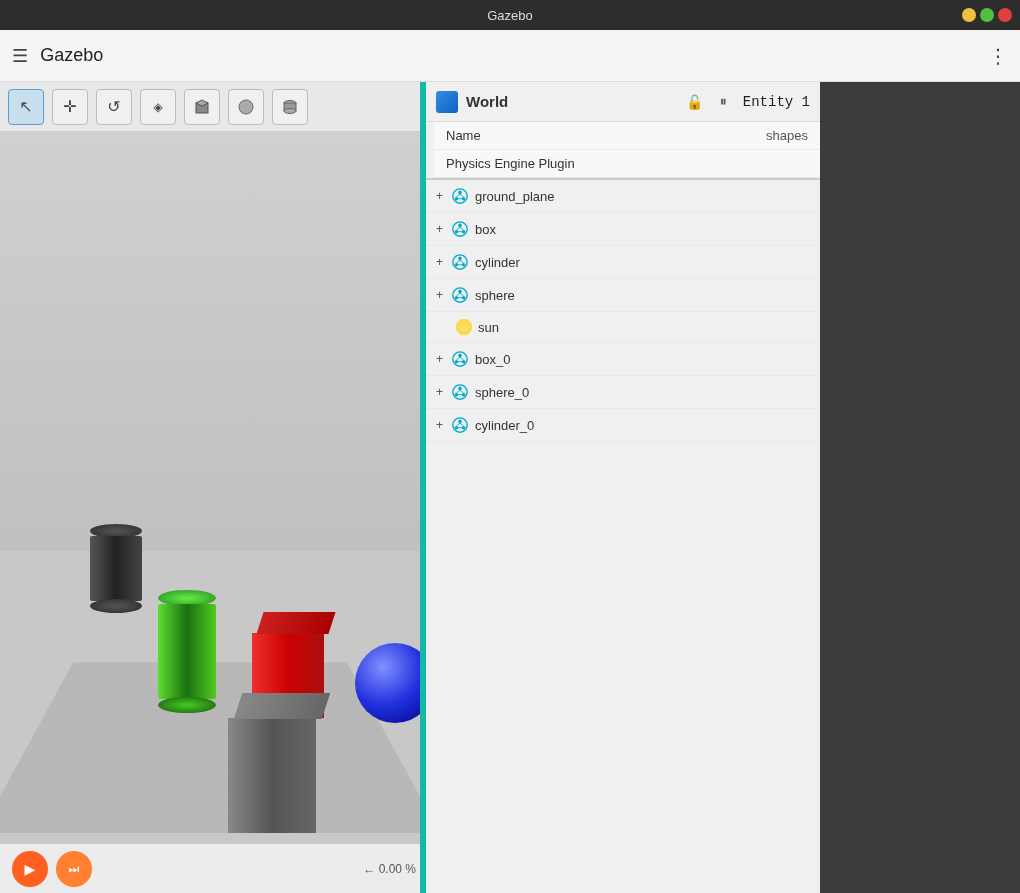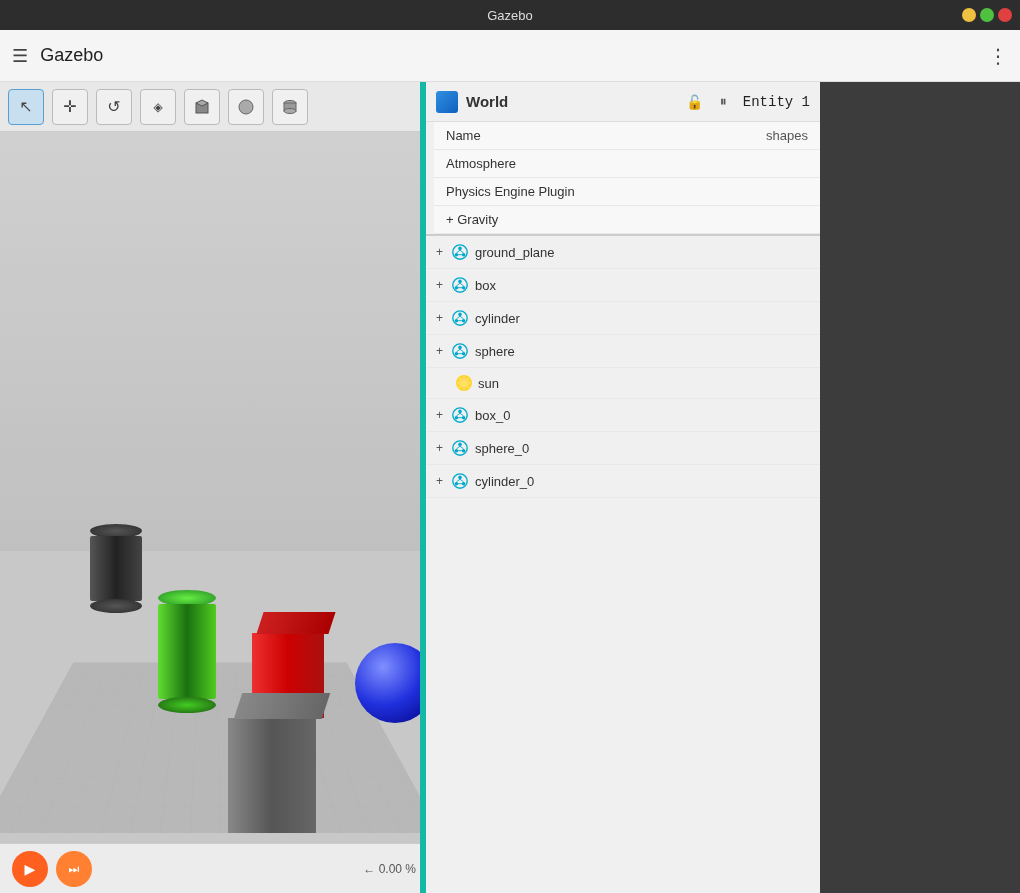--- a/index.html
+++ b/index.html
@@ -309,33 +309,27 @@
       <span class="world-entity">Entity 1</span>
     </div>
 
     <div class="properties-panel">
 
       <div class="prop-row">
         <span class="prop-name">Name</span>
         <span class="prop-value">shapes</span>
       </div>
 
-      <div class="prop-row">
-        <span class="prop-name">Atmosphere</span>
-      </div>
 
 
       <div class="prop-row">
         <span class="prop-name">Physics Engine Plugin</span>
       </div>
 
 
-      <div class="prop-row">
-        <span class="prop-name">+ Gravity</span>
-      </div>
     </div>
 
     <div class="entity-list">
 
       <div class="entity-row">
         <span class="entity-plus">+</span>
         <svg class="entity-icon" viewBox="0 0 20 20">
           <circle cx="10" cy="10" r="8" fill="none" stroke="#00aacc" stroke-width="1.5"></circle>
           <circle cx="10" cy="6" r="2" fill="#00aacc"></circle>
           <circle cx="6" cy="13" r="2" fill="#00aacc"></circle>

